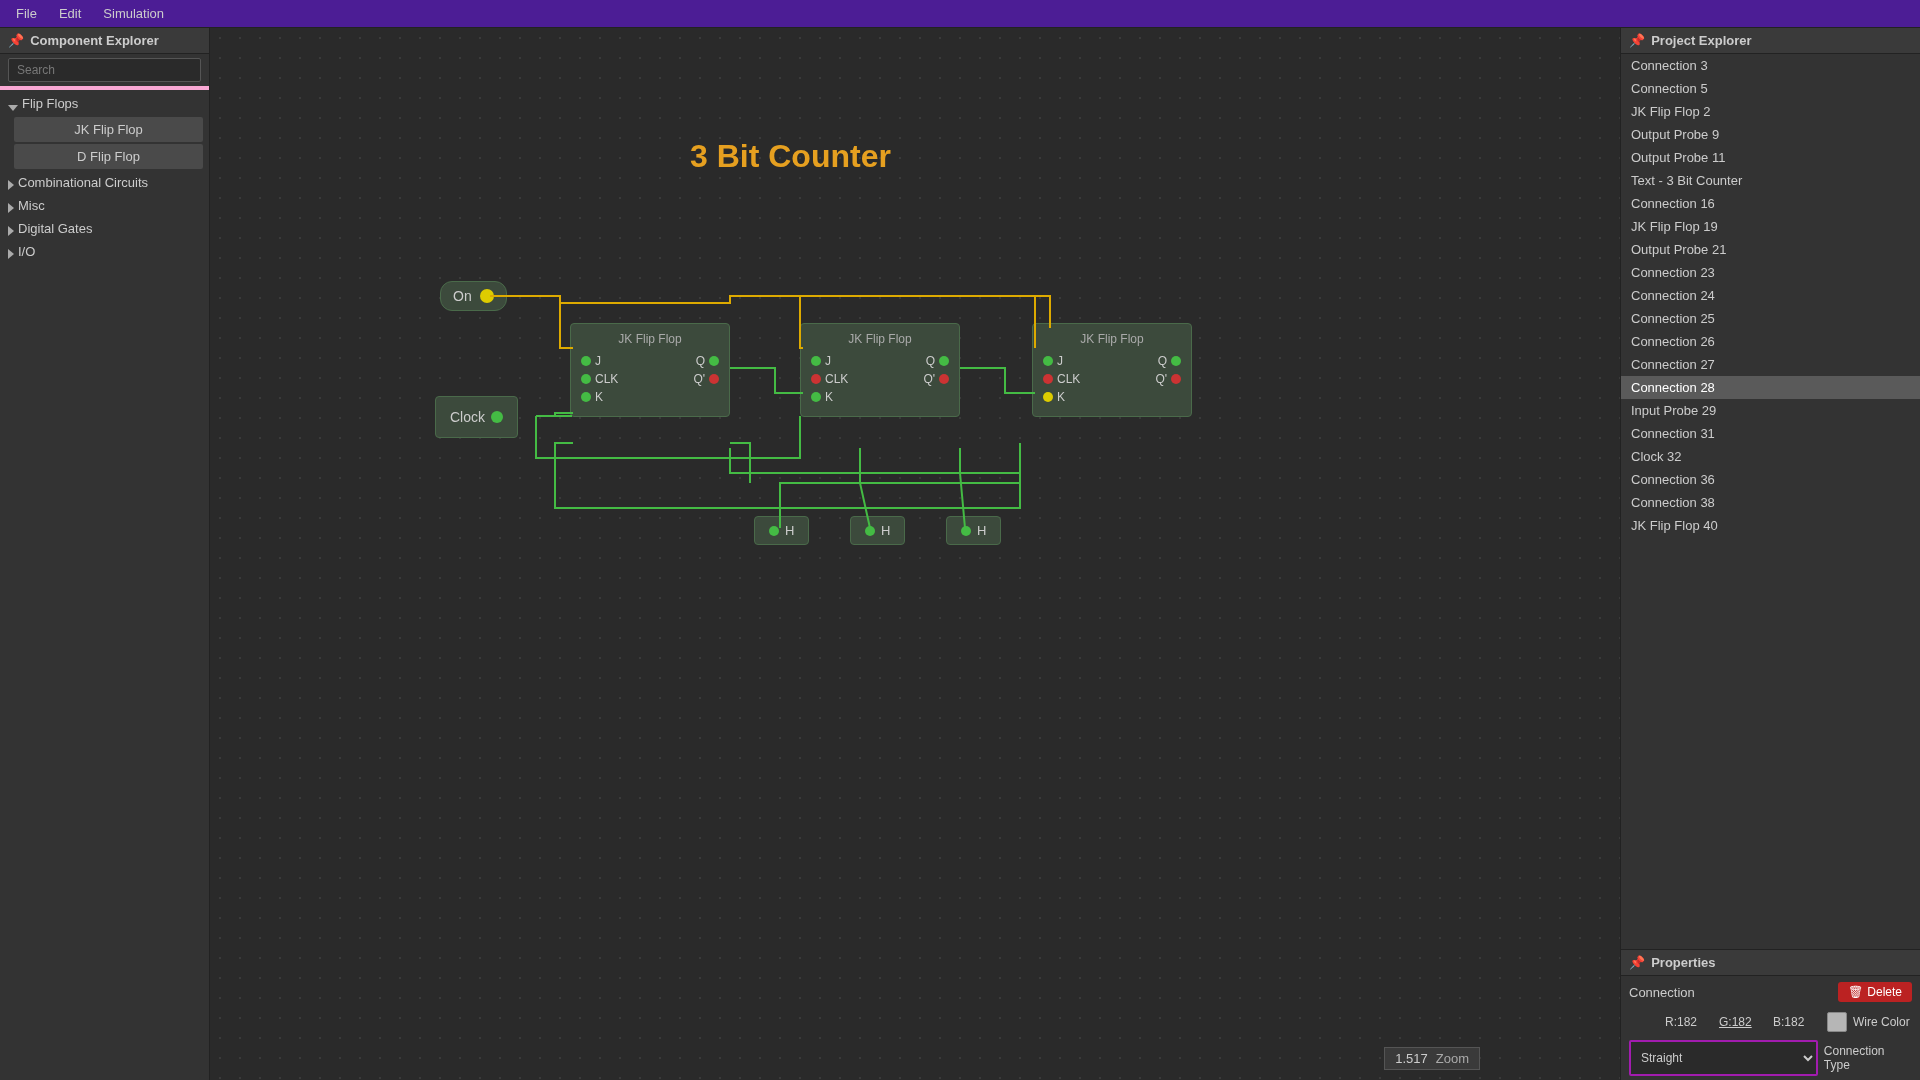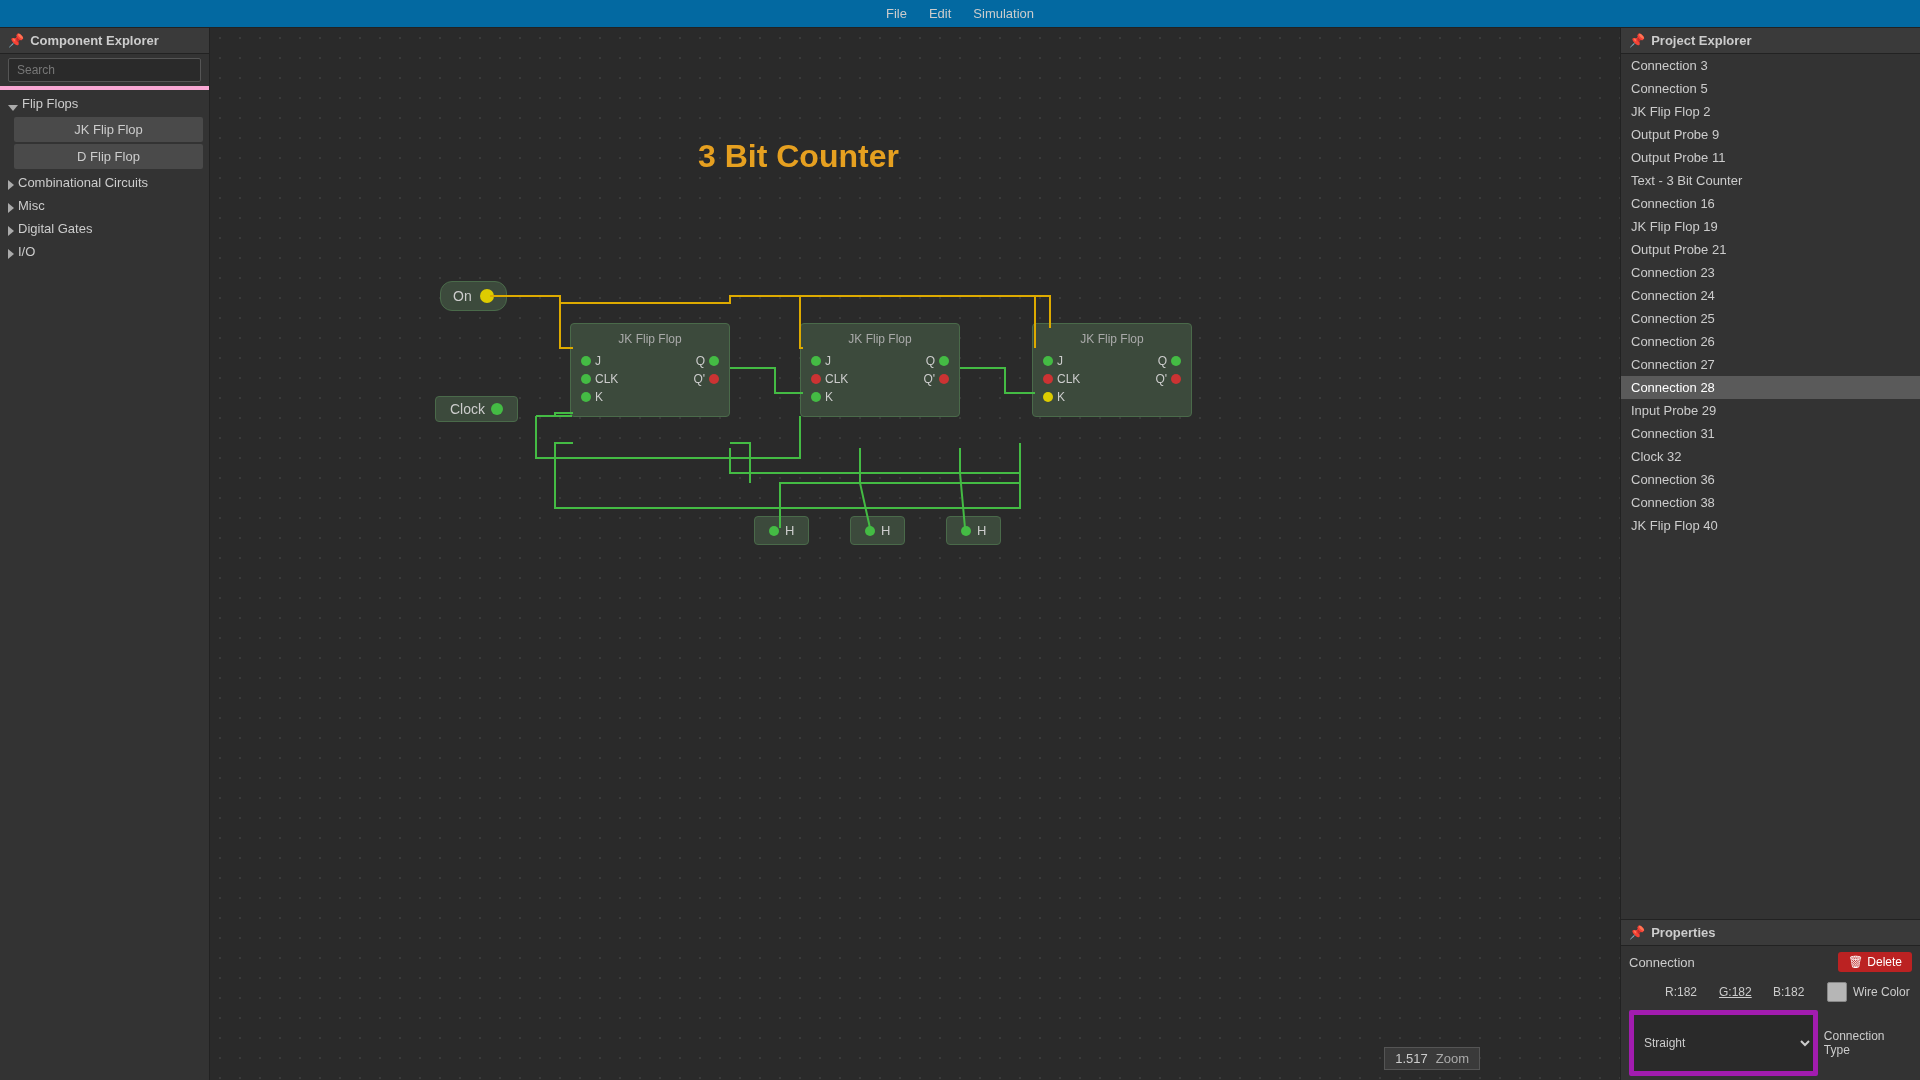--- a/index.html
+++ b/index.html
@@ -1,19 +1,19 @@
 <!DOCTYPE html>
 <html><head>
   <meta charset="utf-8">
   <style>
     * { margin: 0; padding: 0; box-sizing: border-box; }
     body { width: 1920px; height: 1080px; background: #2b2b2b; font-family: 'Segoe UI', Arial, sans-serif; font-size: 13px; color: #ccc; overflow: hidden; display: flex; flex-direction: column; }
 
     
-    #menubar { height: 28px; background: #0369a1; display: flex; align-items: center; gap: 2px; padding: 8px 6px; border-bottom: 1px solid #222; flex-shrink: 0; justify-content: center; }
+    #menubar { height: 28px; background: #4c1d95; display: flex; align-items: center; gap: 2px; padding: 8px 6px; border-bottom: 1px solid #222; flex-shrink: 0; }
     .menu-item { padding: 2px 10px; color: #ccc; cursor: pointer; font-size: 13px; }
 
     
     #main { display: flex; flex: 1; overflow: hidden; }
 
     
     #sidebar { width: 210px; background: #333; border-right: 1px solid #222; display: flex; flex-direction: column; flex-shrink: 0; }
     #sidebar-header { background: #3a3a3a; padding: 5px 8px; display: flex; align-items: center; gap: 6px; border-bottom: 1px solid #222; }
     #sidebar-header span { font-size: 13px; font-weight: bold; color: #ccc; }
     .pin-icon { color: #aaa; font-size: 12px; }
@@ -25,40 +25,40 @@
     .triangle { display: inline-block; width: 0; height: 0; }
     .triangle.down { border-left: 5px solid transparent; border-right: 5px solid transparent; border-top: 6px solid #aaa; }
     .triangle.right { border-top: 5px solid transparent; border-bottom: 5px solid transparent; border-left: 6px solid #aaa; }
     .tree-item { padding: 5px 12px; cursor: pointer; background: #4a4a4a; margin: 2px 6px; border-radius: 2px; color: #ccc; font-size: 13px; text-align: center; }
     .tree-children { padding-left: 8px; }
 
     
     #canvas-area { flex: 1; background: #2a2a2a; position: relative; overflow: hidden; background-image: radial-gradient(circle, #3a3a3a 1px, transparent 1px); background-size: 20px 20px; }
 
     
-    .circuit-title { position: absolute; color: #e6a020; font-size: 32px; font-weight: bold; top: 110px; left: 480px; margin-left: 8px; }
+    .circuit-title { position: absolute; color: #e6a020; font-size: 32px; font-weight: bold; top: 110px; left: 480px; }
 
     
     .jk-flipflop { position: absolute; background: #3c4a3c; border: 1px solid #4a6a4a; border-radius: 4px; padding: 8px 10px; color: #ccc; font-size: 13px; width: 160px; }
     .jk-ff-title { font-size: 12px; color: #aaa; margin-bottom: 8px; text-align: center; }
     .pin-row { display: flex; justify-content: space-between; align-items: center; margin: 4px 0; }
     .pin-left { display: flex; align-items: center; gap: 4px; }
     .pin-right { display: flex; align-items: center; gap: 4px; }
     .pin-dot { width: 10px; height: 10px; border-radius: 50%; display: inline-block; }
     .dot-green { background: #44bb44; }
     .dot-red { background: #cc3333; }
     .dot-yellow { background: #ddcc00; }
     .pin-label { font-size: 12px; color: #ccc; }
 
     
     .on-switch { position: absolute; background: #3c4a3c; border: 1px solid #4a6a4a; border-radius: 12px; padding: 6px 12px; display: flex; align-items: center; gap: 8px; color: #ccc; font-size: 14px; cursor: pointer; }
     .on-dot { width: 14px; height: 14px; border-radius: 50%; background: #ddcc00; display: inline-block; }
 
     
-    .clock-comp { position: absolute; background: #3c4a3c; border: 1px solid #4a6a4a; border-radius: 4px; padding: 4px 14px; display: flex; align-items: center; gap: 6px; color: #ccc; font-size: 14px; cursor: pointer; }
+    .clock-comp { position: absolute; background: #3c4a3c; border: 1px solid #4a6a4a; border-radius: 4px; padding: 12px 14px; display: flex; align-items: center; gap: 6px; color: #ccc; font-size: 14px; cursor: pointer; }
     .clock-dot { width: 12px; height: 12px; border-radius: 50%; background: #44bb44; display: inline-block; }
 
     
     .output-probe { position: absolute; background: #3c4a3c; border: 1px solid #4a6a4a; border-radius: 4px; padding: 6px 14px; display: flex; align-items: center; gap: 6px; color: #ccc; font-size: 13px; }
     .probe-dot { width: 10px; height: 10px; border-radius: 50%; background: #44bb44; display: inline-block; }
 
     
     #zoom-indicator { position: absolute; bottom: 10px; right: 140px; background: #3a3a3a; border: 1px solid #555; border-radius: 0; padding: 3px 10px; color: #ccc; font-size: 13px; display: flex; align-items: center; gap: 8px; }
     #zoom-label { color: #aaa; }
 
@@ -75,21 +75,21 @@
     #properties-panel { border-top: 1px solid #222; }
     #properties-header { background: #3a3a3a; padding: 5px 8px; display: flex; align-items: center; gap: 6px; border-bottom: 1px solid #222; }
     #properties-header span { font-size: 13px; font-weight: bold; color: #ccc; }
     .prop-row { display: flex; align-items: center; gap: 6px; padding: 6px 8px; }
     .prop-label { color: #ccc; font-size: 13px; flex: 1; }
     .prop-delete-btn { background: #bb2222; color: #fff; border: none; padding: 3px 10px; border-radius: 3px; font-size: 12px; cursor: pointer; display: flex; align-items: center; gap: 4px; }
     .prop-color-row { display: flex; align-items: center; gap: 6px; padding: 4px 8px; margin-left: 36px; }
     .color-swatch { width: 20px; height: 20px; background: #b6b6b6; border: 1px solid #888; border-radius: 2px; cursor: pointer; }
     .wire-color-label { color: #ccc; font-size: 12px; }
     .prop-type-row { display: flex; align-items: center; gap: 6px; padding: 4px 8px; }
-    .prop-select { background: #2a2a2a; border: 5px solid #a21caf; color: #ccc; padding: 20px 6px; font-size: 12px; width: 192px; border-radius: 2px; cursor: pointer; }
+    .prop-select { background: #2a2a2a; border: 2px solid #a21caf; color: #ccc; padding: 8px 6px; font-size: 12px; width: 192px; border-radius: 2px; cursor: pointer; }
     .conn-type-label { color: #ccc; font-size: 12px; }
   </style>
 </head>
 <body>
 
 <div id="menubar">
   <span class="menu-item">File</span>
   <span class="menu-item">Edit</span>
   <span class="menu-item">Simulation</span>
 </div>

